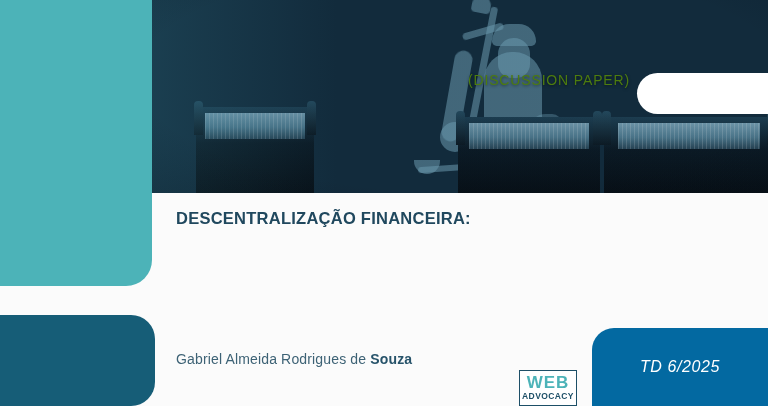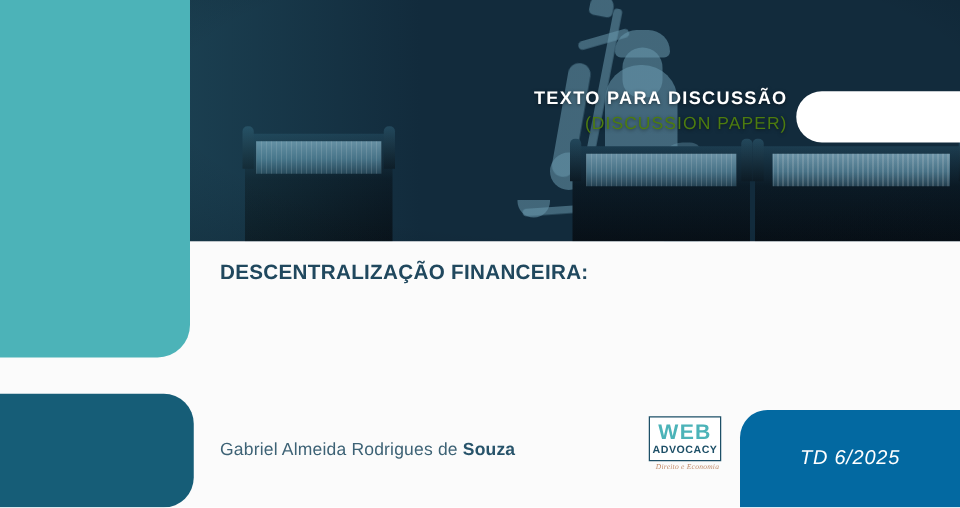--- a/index.html
+++ b/index.html
@@ -187,20 +187,21 @@
     left: 519px; top: 333px;
     width: 62px; height: 62px;
     text-align: center;
   }
   .logo-box {
     width: 58px;
     border: 1.6px solid #1d4f67;
     padding: 3px 0 2px;
     box-sizing: border-box;
     background: #ffffff;
+    margin-top: 37px;
   }
   .logo-web {
     font-family: "Liberation Sans", sans-serif;
     font-weight: bold;
     font-size: 17px;
     letter-spacing: 1px;
     color: #4cb3b8;
     line-height: 1.02;
   }
   .logo-adv {
@@ -271,21 +272,20 @@
       <div class="post" style="left:-2px;"></div>
       <div class="post" style="right:-2px;"></div>
       <div class="pages"></div>
     </div>
 
     <div class="hero-tint"></div>
     <div class="hero-vignette"></div>
   </div>
 
   <div class="hero-labels">
-    <div class="lbl-main">TEXTO PARA DISCUSSÃO</div>
     <div class="lbl-sub">(DISCUSSION PAPER)</div>
   </div>
 
   <div class="teal-left"></div>
   <div class="navy-left"></div>
   <div class="white-pill"></div>
 
   <div class="title-block">
     <div class="title-main">DESCENTRALIZAÇÃO FINANCEIRA:</div>
   </div>

